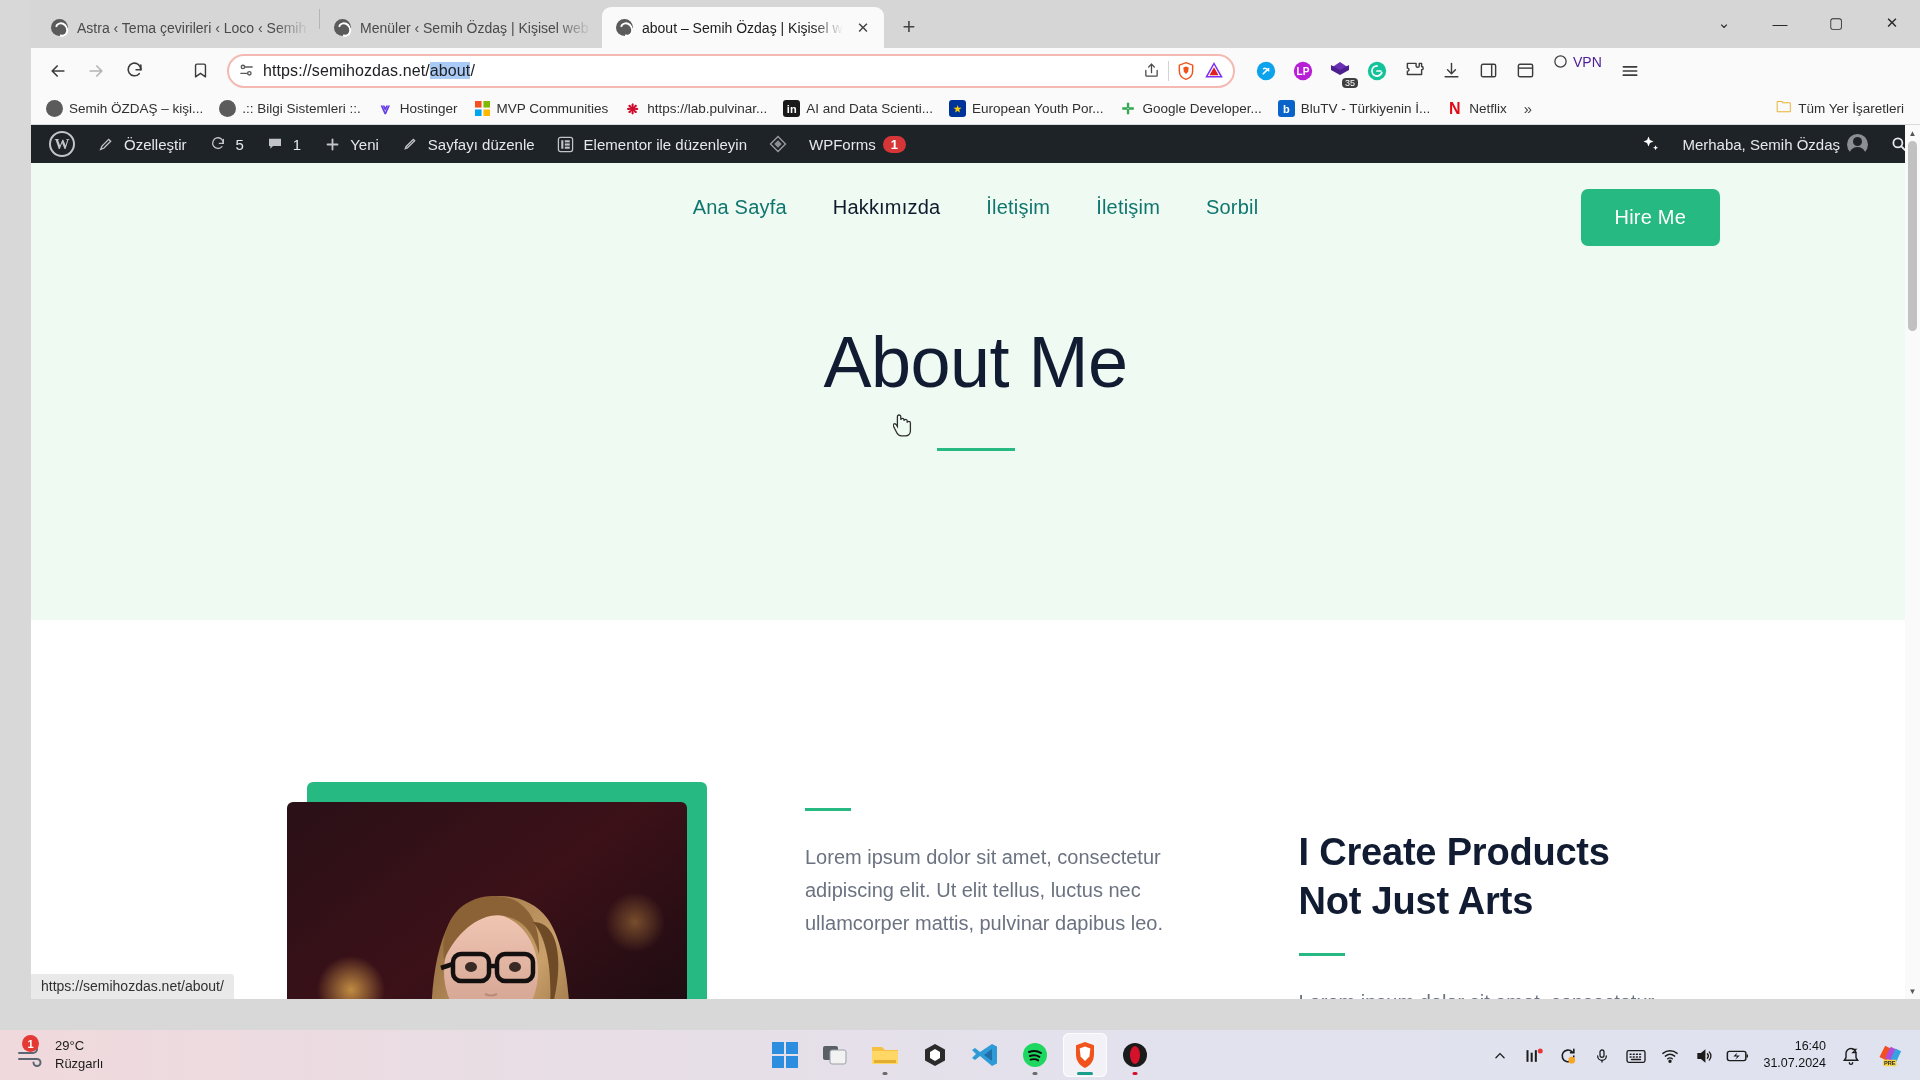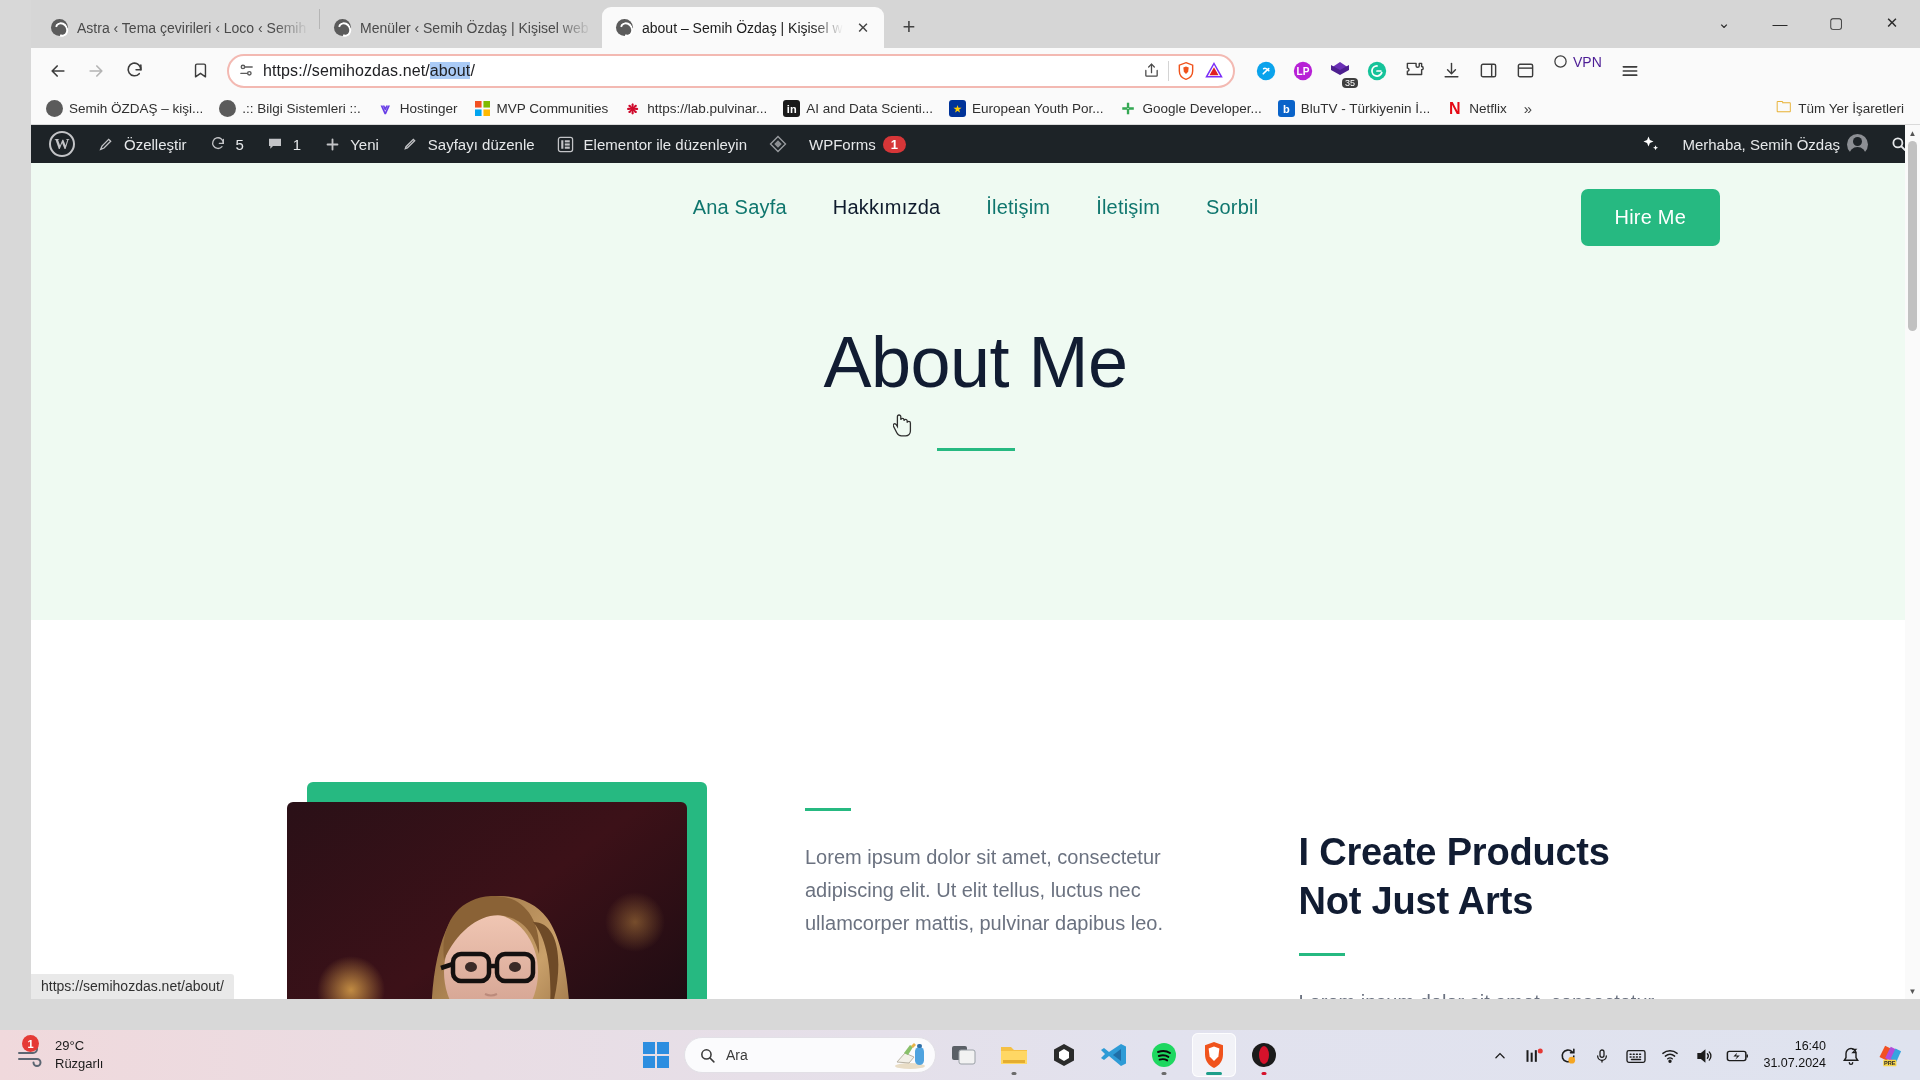--- a/index.html
+++ b/index.html
@@ -599,39 +599,20 @@
 
   <div class="tb-center">
     <div class="tb-app">
       <span class="winlogo">
           <i></i>
           <i></i>
           <i></i>
           <i></i>
         </span>
     </div>
-    <div class="searchbox">
-      <span>
-        <svg width="17" height="17" viewBox="0 0 24 24" fill="none" stroke="#3a3a3a" stroke-width="2.2" stroke-linecap="round">
-            <circle cx="10.5" cy="10.5" r="6.5"></circle>
-            <path d="M15.5 15.5L21 21"></path>
-          </svg>
-      </span>
-      <span class="lbl">Ara</span>
-      <span>
-        <svg width="34" height="28" viewBox="0 0 34 28">
-          <ellipse cx="17" cy="25" rx="15" ry="3" fill="#e9ddc6"></ellipse>
-          <path d="M4 21l8-9 9 4-5 6z" fill="#f3f0e8" stroke="#b9b3a5" stroke-width="1"></path>
-          <path d="M11 12l6-8 3 2-5 8z" fill="#89c06a"></path>
-          <path d="M18 5l3-3 2 2-3 3z" fill="#e8b34a"></path>
-          <rect x="22" y="6" width="9" height="18" rx="4.5" fill="#4fa3df"></rect>
-          <rect x="24" y="3" width="5" height="4" rx="2" fill="#2f6fa8"></rect>
-        </svg>
-      </span>
-    </div>
     <div class="tb-app">
       <svg width="26" height="24" viewBox="0 0 26 24">
           <rect x="1" y="3" width="15" height="14" rx="2" fill="#5a5f66"></rect>
           <rect x="8" y="7" width="16" height="14" rx="2" fill="#f2f2f2" stroke="#9aa0a6"></rect>
         </svg>
     </div>
     <div class="tb-app">
       <svg width="30" height="26" viewBox="0 0 30 26">
           <path d="M2 5h10l3 3h13v14H2z" fill="#f5c044"></path>
           <path d="M2 9h26v13H2z" fill="#ffd764"></path>

